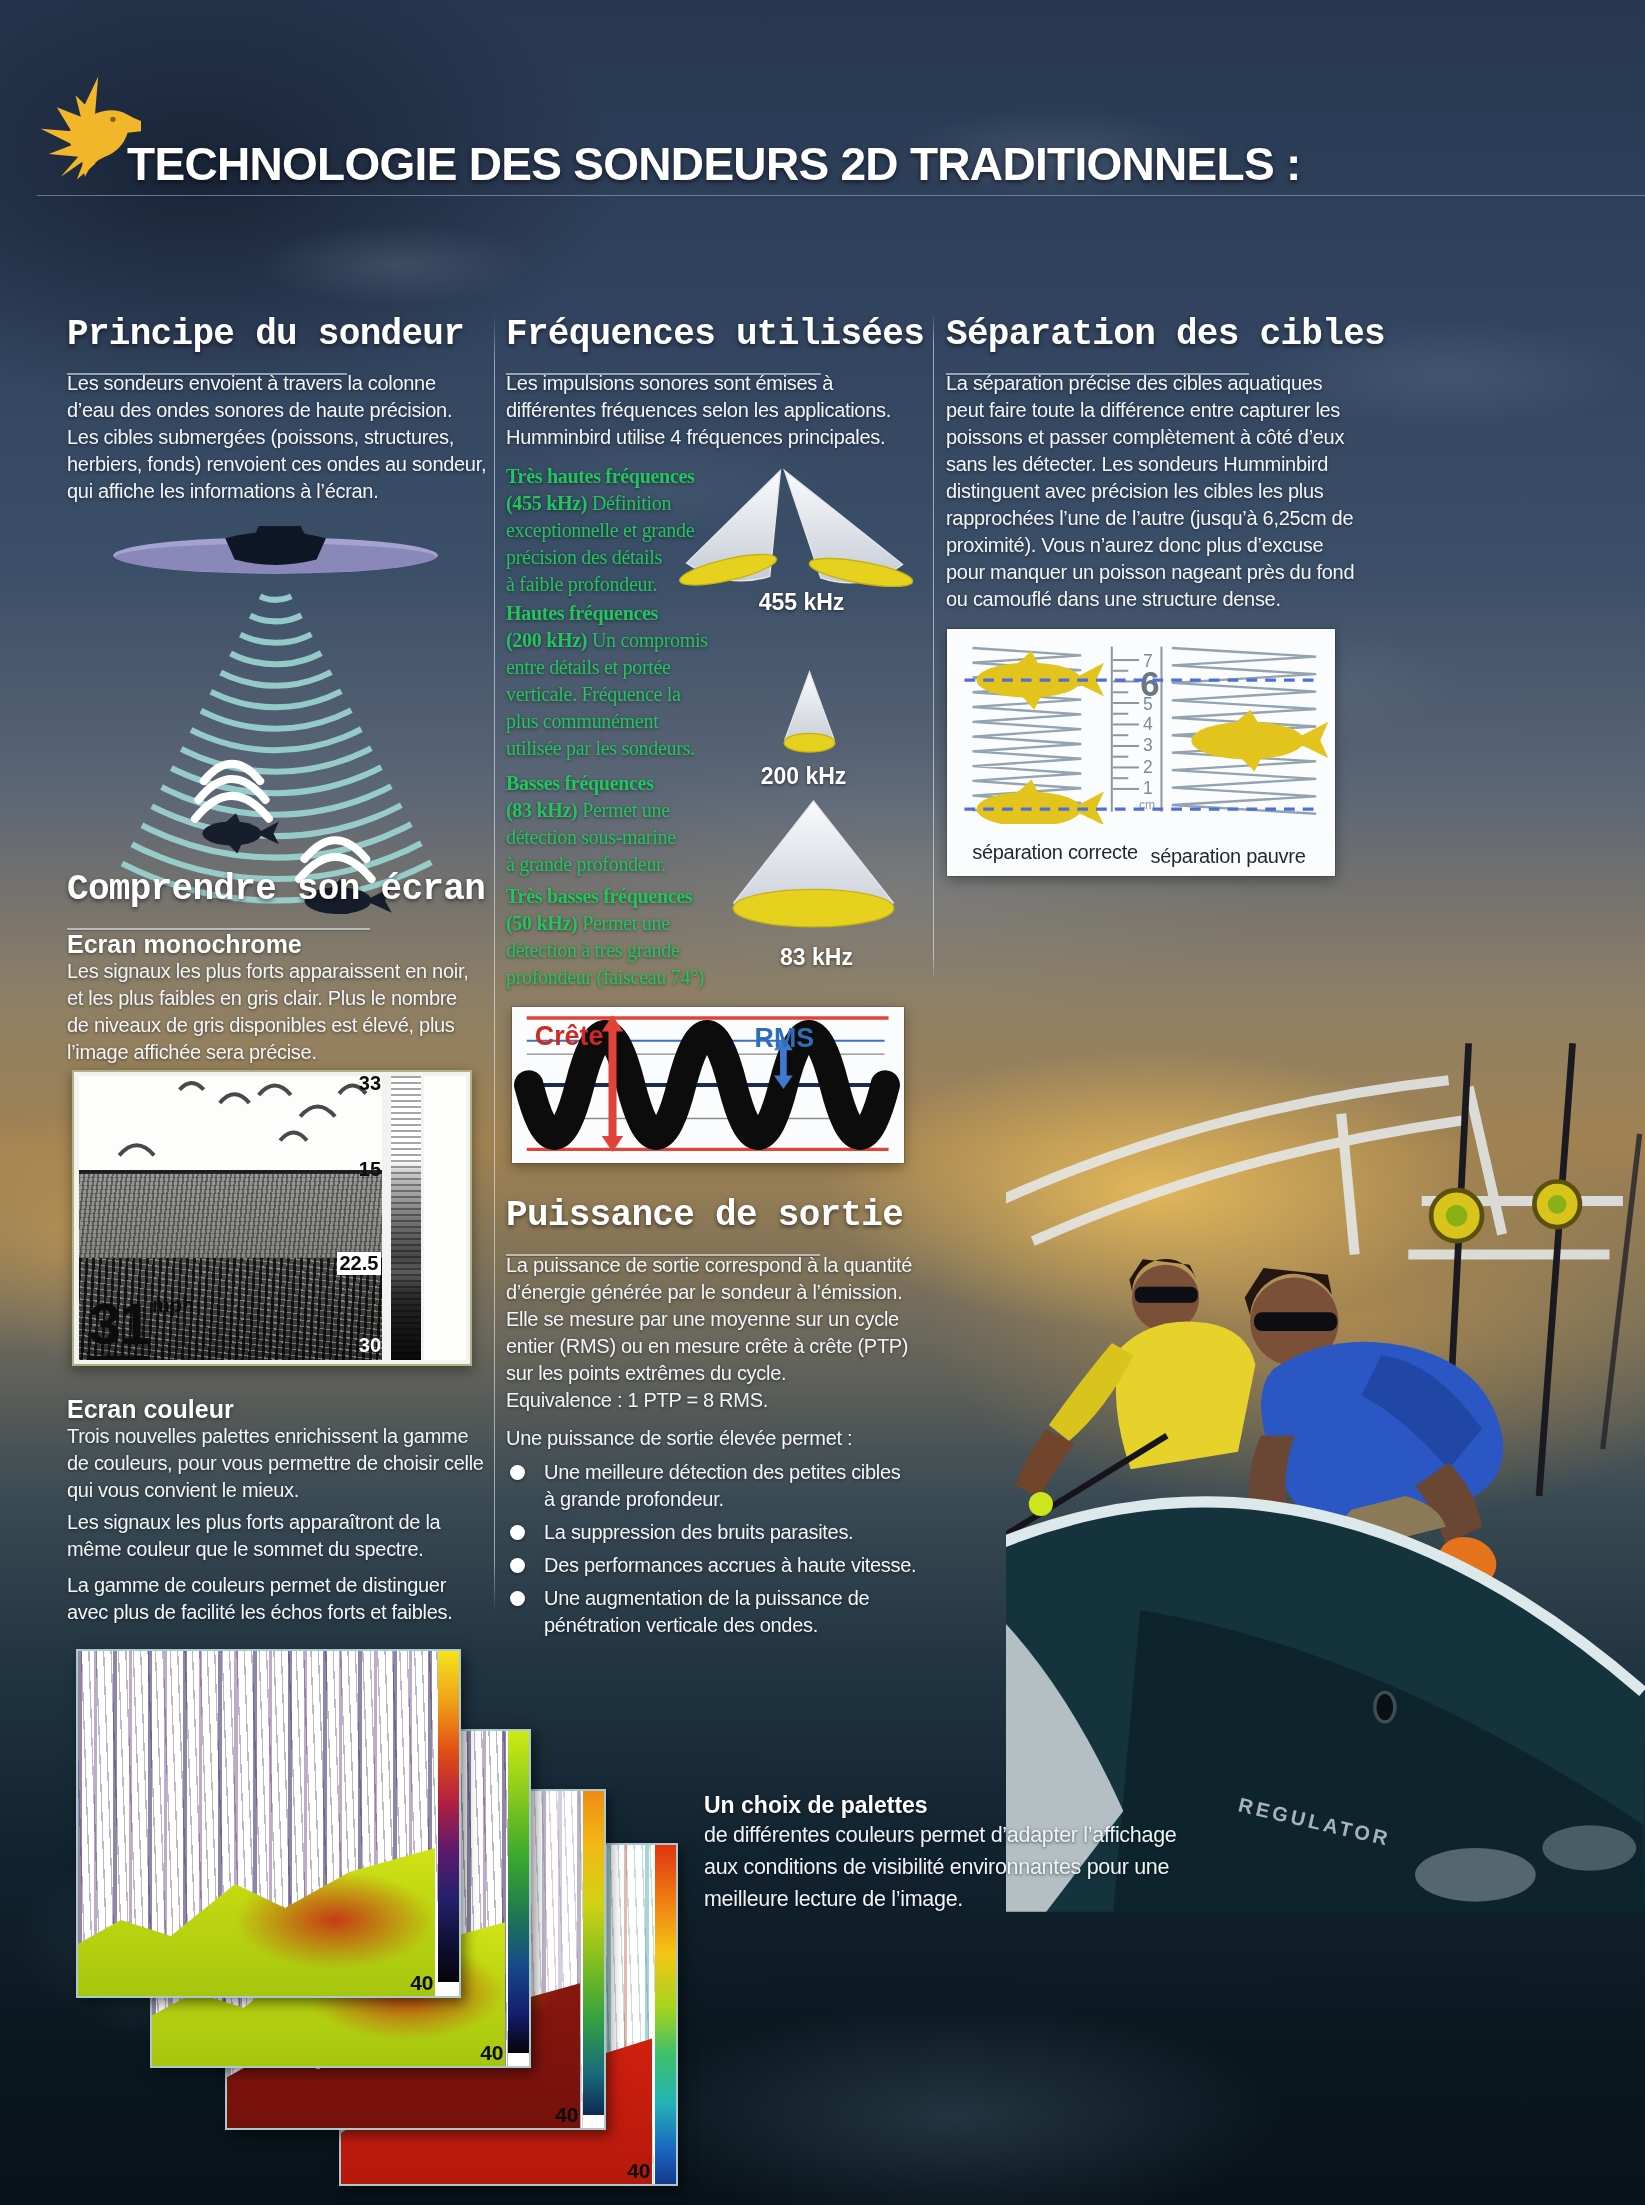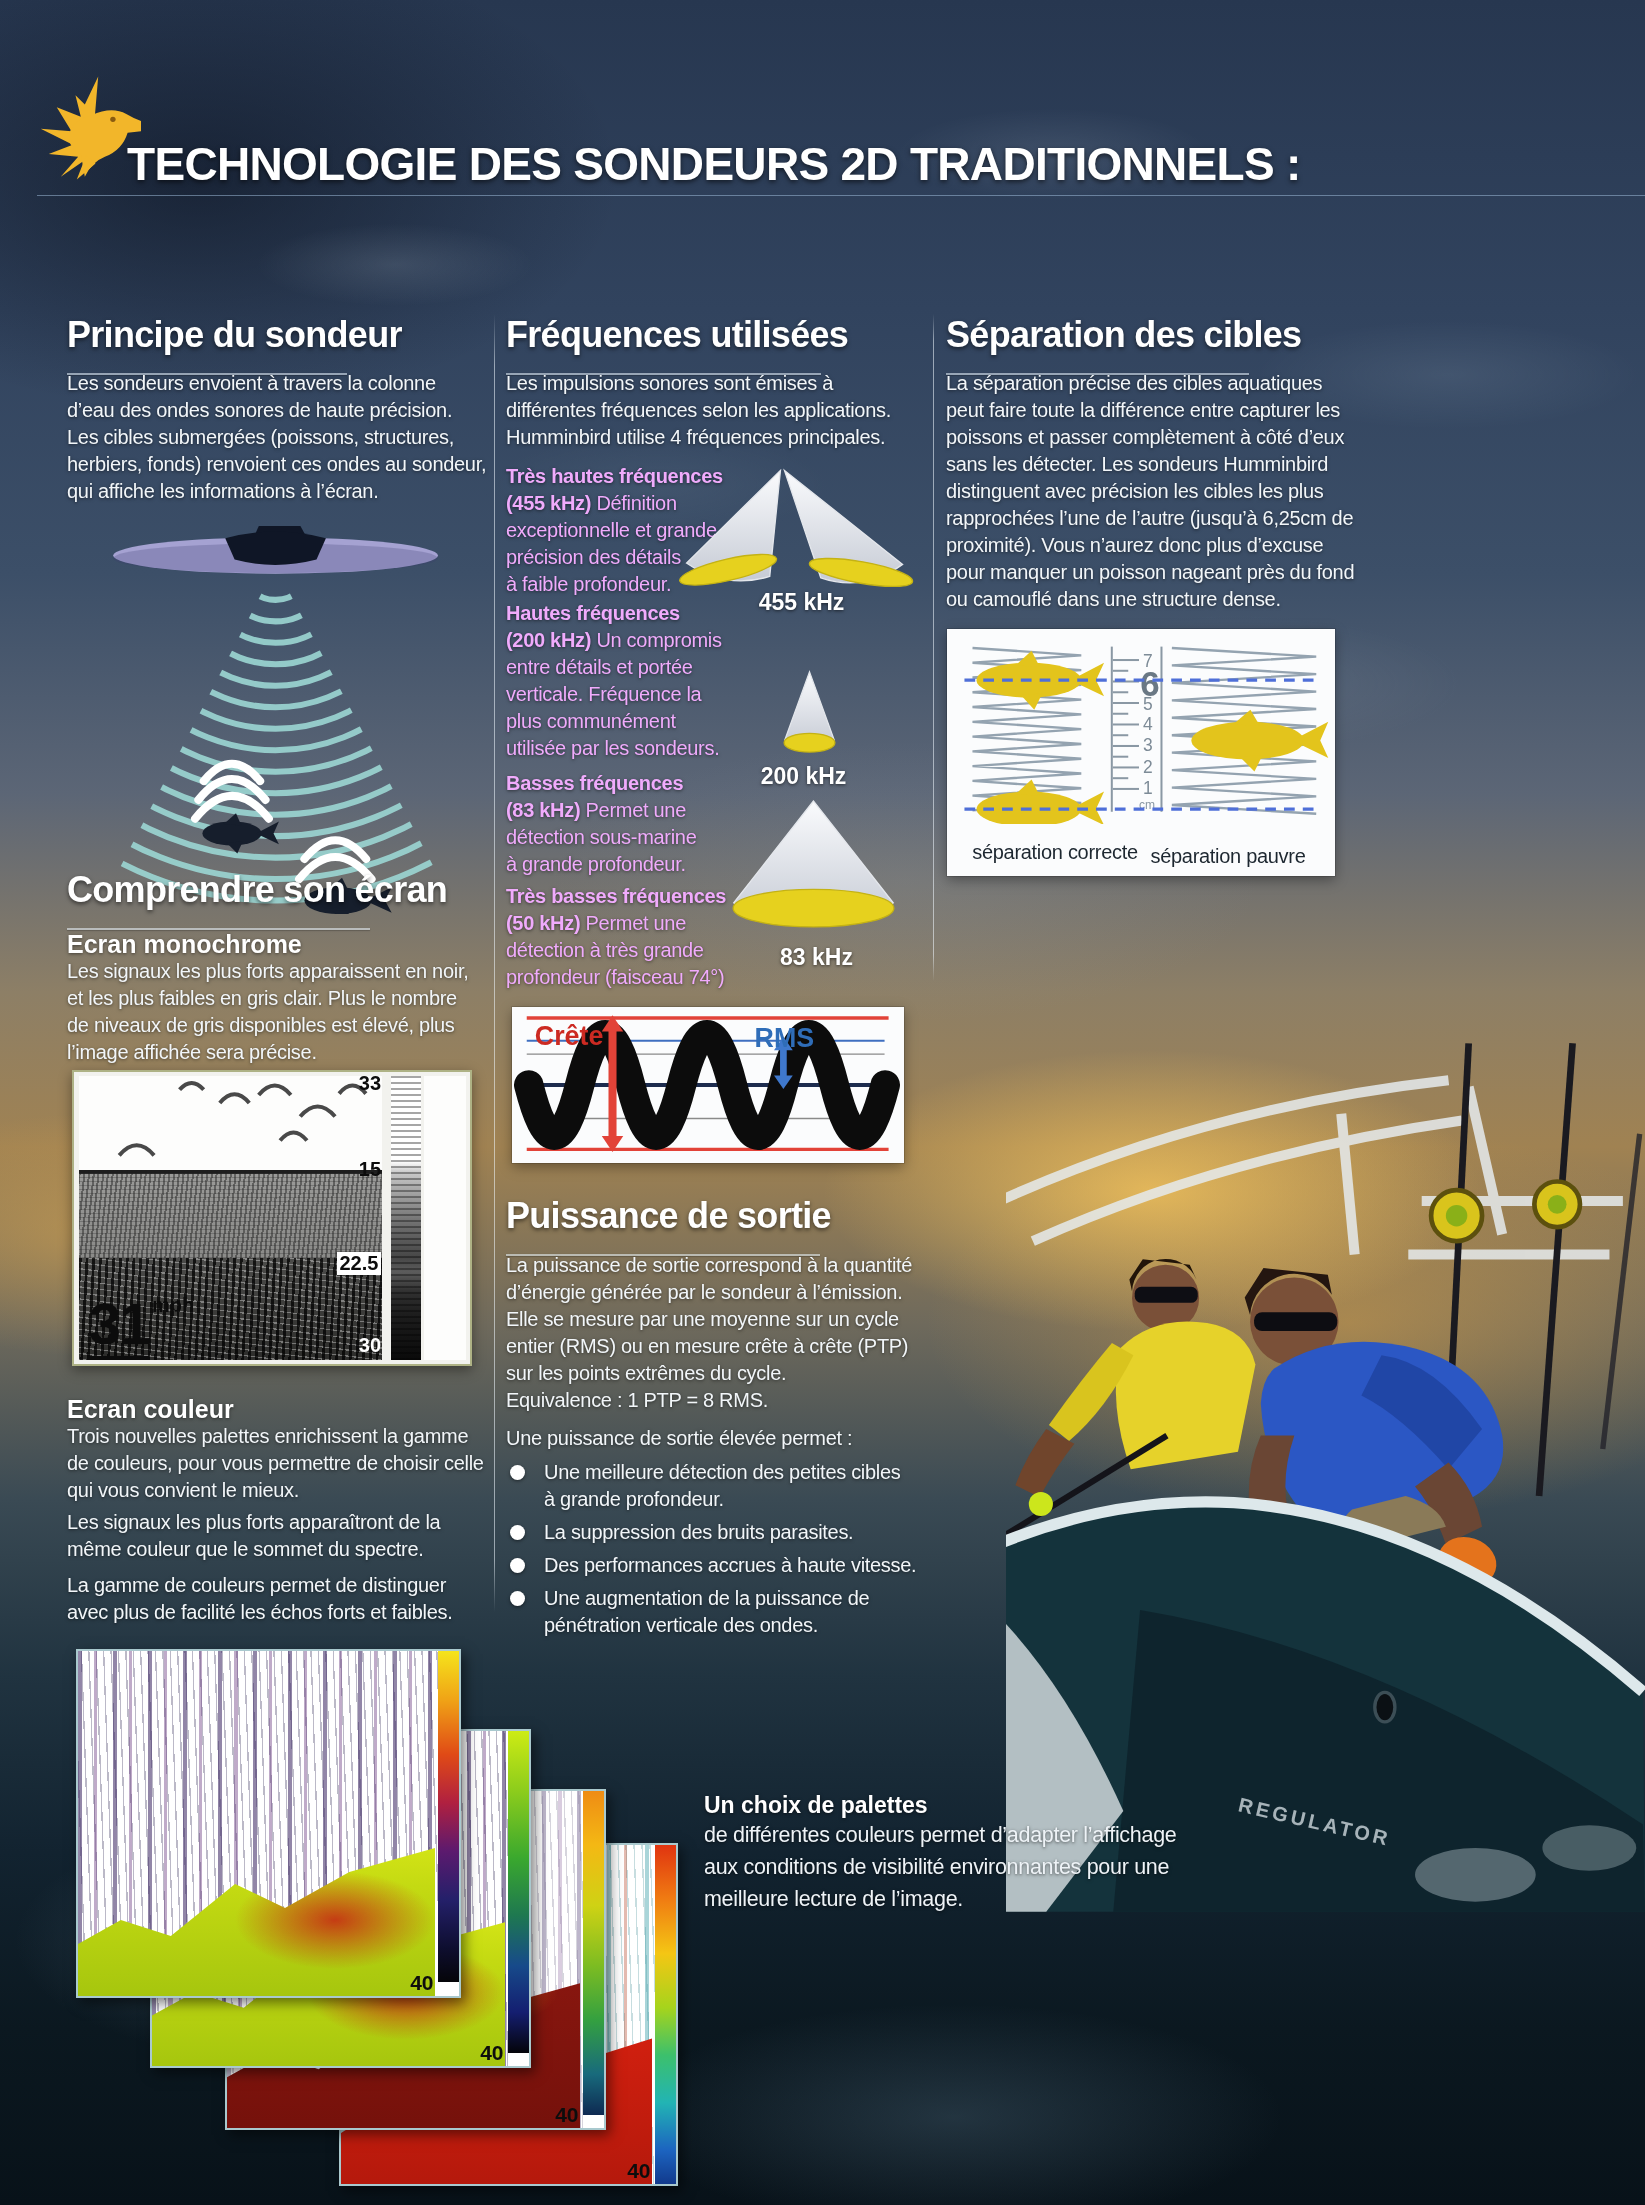--- a/index.html
+++ b/index.html
@@ -22,35 +22,35 @@
     background:
       radial-gradient(ellipse 201px 60px at 24% 12%, rgba(170,185,200,.35), transparent 70%),
       radial-gradient(ellipse 228px 67px at 64% 7%, rgba(170,185,200,.30), transparent 70%),
       radial-gradient(ellipse 282px 80px at 88% 17%, rgba(150,170,190,.30), transparent 70%),
       radial-gradient(ellipse 255px 74px at 40% 22%, rgba(120,140,160,.28), transparent 70%),
       radial-gradient(ellipse 335px 101px at 75% 31%, rgba(190,200,210,.22), transparent 70%);}
   
   .abs{position:absolute;}
   .bl{display:block;white-space:nowrap;}
   .h2{font-size:36px;font-weight:700;letter-spacing:-0.7px;white-space:nowrap;
-      text-shadow:0 2px 4.7px rgba(0,0,0,.55);}
+      text-shadow:0 2px 4.7px rgba(0,0,0,.55);font-family:Liberation Mono, monospace;}
   .h2u{height:2px;background:rgba(235,245,255,.55);margin-top:10.7px;box-shadow:0 0.7px 1.3px rgba(0,0,0,.3);}
   .h3{font-size:25px;font-weight:700;white-space:nowrap;text-shadow:0 1.3px 3.4px rgba(0,0,0,.5);}
   .body{font-size:20px;line-height:27px;letter-spacing:-0.3px;color:#f2f6f9;
         text-shadow:0 1.3px 3.4px rgba(0,0,0,.55);}
   .vline{position:absolute;width:1.3px;z-index:2;
      background:linear-gradient(180deg,rgba(240,248,255,0),rgba(240,248,255,.55) 4%,rgba(240,248,255,.55) 96%,rgba(240,248,255,0));}
   .z3{z-index:3;}
   
   .title{font-size:46px;font-weight:700;letter-spacing:-0.7px;white-space:nowrap;
          text-shadow:0 2px 5.4px rgba(0,0,0,.6);margin-top:24px;}
   .hrule{position:absolute;height:1.3px;background:rgba(165,195,225,.5);z-index:2;}
   
   .fblock{width:255px;font-size:20px;line-height:27px;letter-spacing:-0.3px;
-          color:#f0abfc;text-shadow:0 1.3px 3.4px rgba(0,0,0,.55);}
+          color:#22c55e;text-shadow:0 1.3px 3.4px rgba(0,0,0,.55);font-family:Liberation Serif, serif;}
   .fblock b{font-weight:700;}
   .conelabel{font-size:23px;font-weight:700;text-align:center;width:161px;
              text-shadow:0 1.3px 3.4px rgba(0,0,0,.6);white-space:nowrap;}
   
   .pb{list-style:none;margin:0;padding:0;}
   .pb li{position:relative;padding-left:38px;margin-bottom:6px;}
   .dot{position:absolute;left:4px;top:6px;width:15.4px;height:15.4px;border-radius:50%;
        background:#fff;box-shadow:0 1.3px 3.4px rgba(0,0,0,.45);}
   
   .panel{position:absolute;background:#fbfcfd;box-shadow:0 0 0 0.7px rgba(0,0,0,.2),0 4px 12px rgba(0,0,0,.35);}

